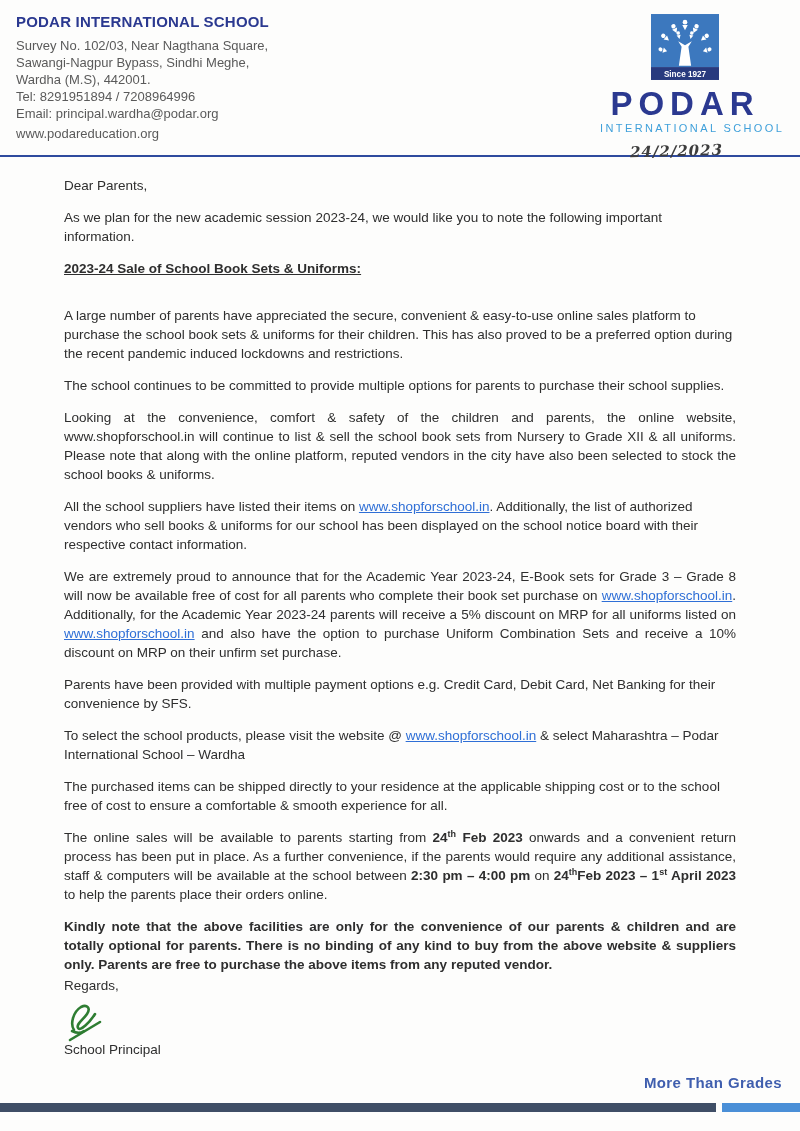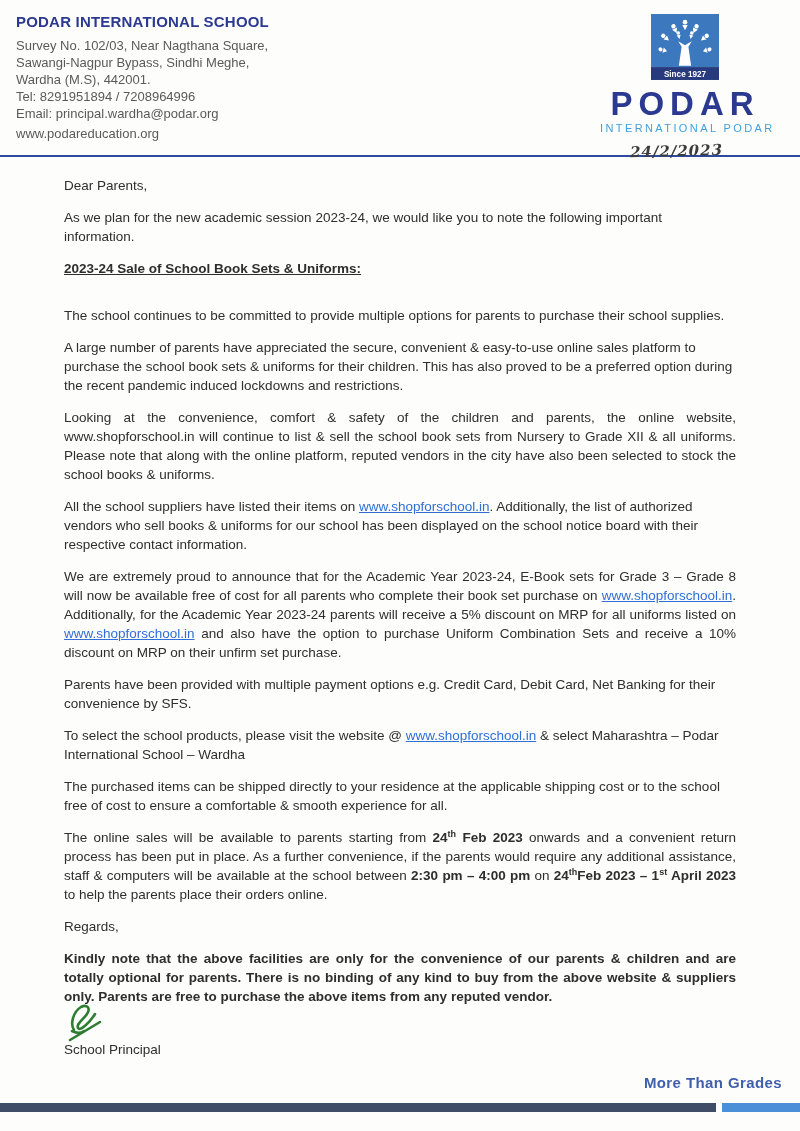--- a/index.html
+++ b/index.html
@@ -102,41 +102,41 @@
             <path d="M-3 3 L0 9 L3 3 Z"></path>
           </g>
         <g transform="translate(60,28) rotate(12)">
             <circle r="2.6"></circle>
             <path d="M-3 3 L0 9 L3 3 Z"></path>
           </g>
       </g>
       <text x="50" y="92" text-anchor="middle" font-family="Liberation Sans, sans-serif" font-size="12" font-weight="bold" fill="#ffffff">Since 1927</text>
     </svg>
     <div class="wordmark">PODAR</div>
-    <div class="tagline">INTERNATIONAL PODAR</div>
+    <div class="tagline">INTERNATIONAL SCHOOL</div>
   </div>
 
   <div class="divider"></div>
   <div class="hand-date">24/2/2023</div>
 
   <div class="letter-body">
       <p class="para"><span>Dear Parents,</span></p>
       <p class="para"><span>As we plan for the new academic session 2023-24, we would like you to note the following important information.</span></p>
       <p class="para heading"><span>2023-24 Sale of School Book Sets &amp; Uniforms:</span></p>
+      <p class="para"><span>A large number of parents have appreciated the secure, convenient &amp; easy-to-use online sales platform to purchase the school book sets &amp; uniforms for their children. This has also proved to be a preferred option during the recent pandemic induced lockdowns and restrictions.</span></p>
       <p class="para"><span>The school continues to be committed to provide multiple options for parents to purchase their school supplies.</span></p>
-      <p class="para"><span>A large number of parents have appreciated the secure, convenient &amp; easy-to-use online sales platform to purchase the school book sets &amp; uniforms for their children. This has also proved to be a preferred option during the recent pandemic induced lockdowns and restrictions.</span></p>
       <p class="para justify"><span>Looking at the convenience, comfort &amp; safety of the children and parents, the online website, www.shopforschool.in will continue to list &amp; sell the school book sets from Nursery to Grade XII &amp; all uniforms. Please note that along with the online platform, reputed vendors in the city have also been selected to stock the school books &amp; uniforms.</span></p>
       <p class="para"><span>All the school suppliers have listed their items on </span><a href="#" class="link">www.shopforschool.in</a><span>. Additionally, the list of authorized vendors who sell books &amp; uniforms for our school has been displayed on the school notice board with their respective contact information.</span></p>
       <p class="para justify"><span>We are extremely proud to announce that for the Academic Year 2023-24, E-Book sets for Grade 3 – Grade 8 will now be available free of cost for all parents who complete their book set purchase on </span><a href="#" class="link">www.shopforschool.in</a><span>. Additionally, for the Academic Year 2023-24 parents will receive a 5% discount on MRP for all uniforms listed on </span><a href="#" class="link">www.shopforschool.in</a><span> and also have the option to purchase Uniform Combination Sets and receive a 10% discount on MRP on their unfirm set purchase.</span></p>
       <p class="para"><span>Parents have been provided with multiple payment options e.g. Credit Card, Debit Card, Net Banking for their convenience by SFS.</span></p>
       <p class="para"><span>To select the school products, please visit the website @ </span><a href="#" class="link">www.shopforschool.in</a><span> &amp; select Maharashtra – Podar International School – Wardha</span></p>
       <p class="para"><span>The purchased items can be shipped directly to your residence at the applicable shipping cost or to the school free of cost to ensure a comfortable &amp; smooth experience for all.</span></p>
       <p class="para justify"><span>The online sales will be available to parents starting from </span><span class="b">24</span><span class="bsup">th</span><span class="b"> Feb 2023</span><span> onwards and a convenient return process has been put in place.  As a further convenience, if the parents would require any additional assistance, staff &amp; computers will be available at the school between </span><span class="b">2:30 pm – 4:00 pm</span><span> on </span><span class="b">24</span><span class="bsup">th</span><span class="b">Feb 2023 – 1</span><span class="bsup">st</span><span class="b"> April 2023</span><span> to help the parents place their orders online.</span></p>
+      <p class="para justify no-gap"><span class="b">Kindly note that the above facilities are only for the convenience of our parents &amp; children and are totally optional for parents. There is no binding of any kind to buy from the above website &amp; suppliers only. Parents are free to purchase the above items from any reputed vendor.</span></p>
       <p class="para"><span>Regards,</span></p>
-      <p class="para justify no-gap"><span class="b">Kindly note that the above facilities are only for the convenience of our parents &amp; children and are totally optional for parents. There is no binding of any kind to buy from the above website &amp; suppliers only. Parents are free to purchase the above items from any reputed vendor.</span></p>
     </div>
 
   <div class="sig-area">
     <svg width="50" height="44" viewBox="0 0 50 44">
       <g fill="none" stroke="#2e7d32" stroke-width="2.6" stroke-linecap="round">
         <path d="M10 30 C 6 24, 9 12, 17 7 C 23 4, 27 8, 23 14 C 19 20, 12 24, 14 28 C 16 32, 26 22, 31 14"></path>
         <path d="M6 40 L 36 22"></path>
         <path d="M8 31 C 12 33, 16 34, 20 31"></path>
       </g>
     </svg>

